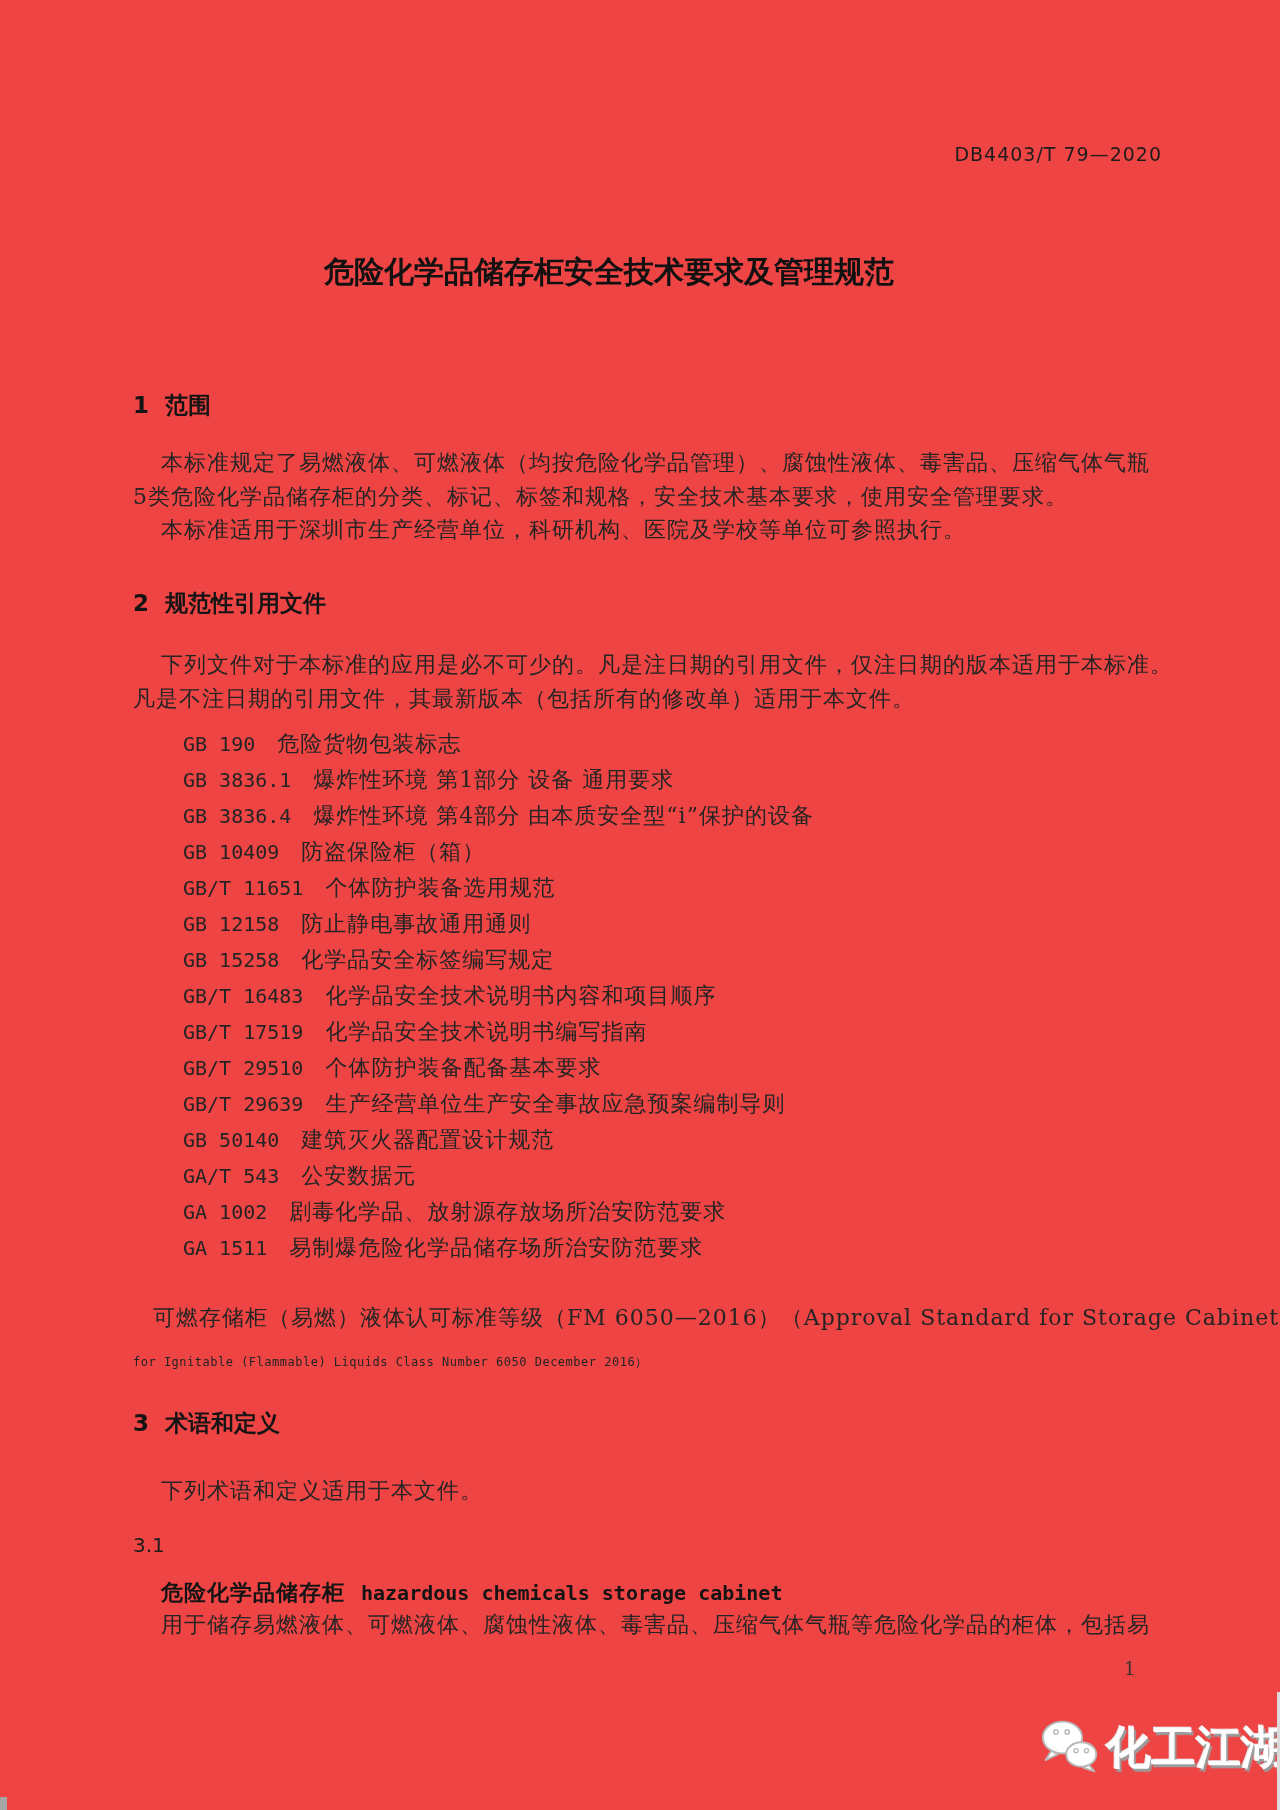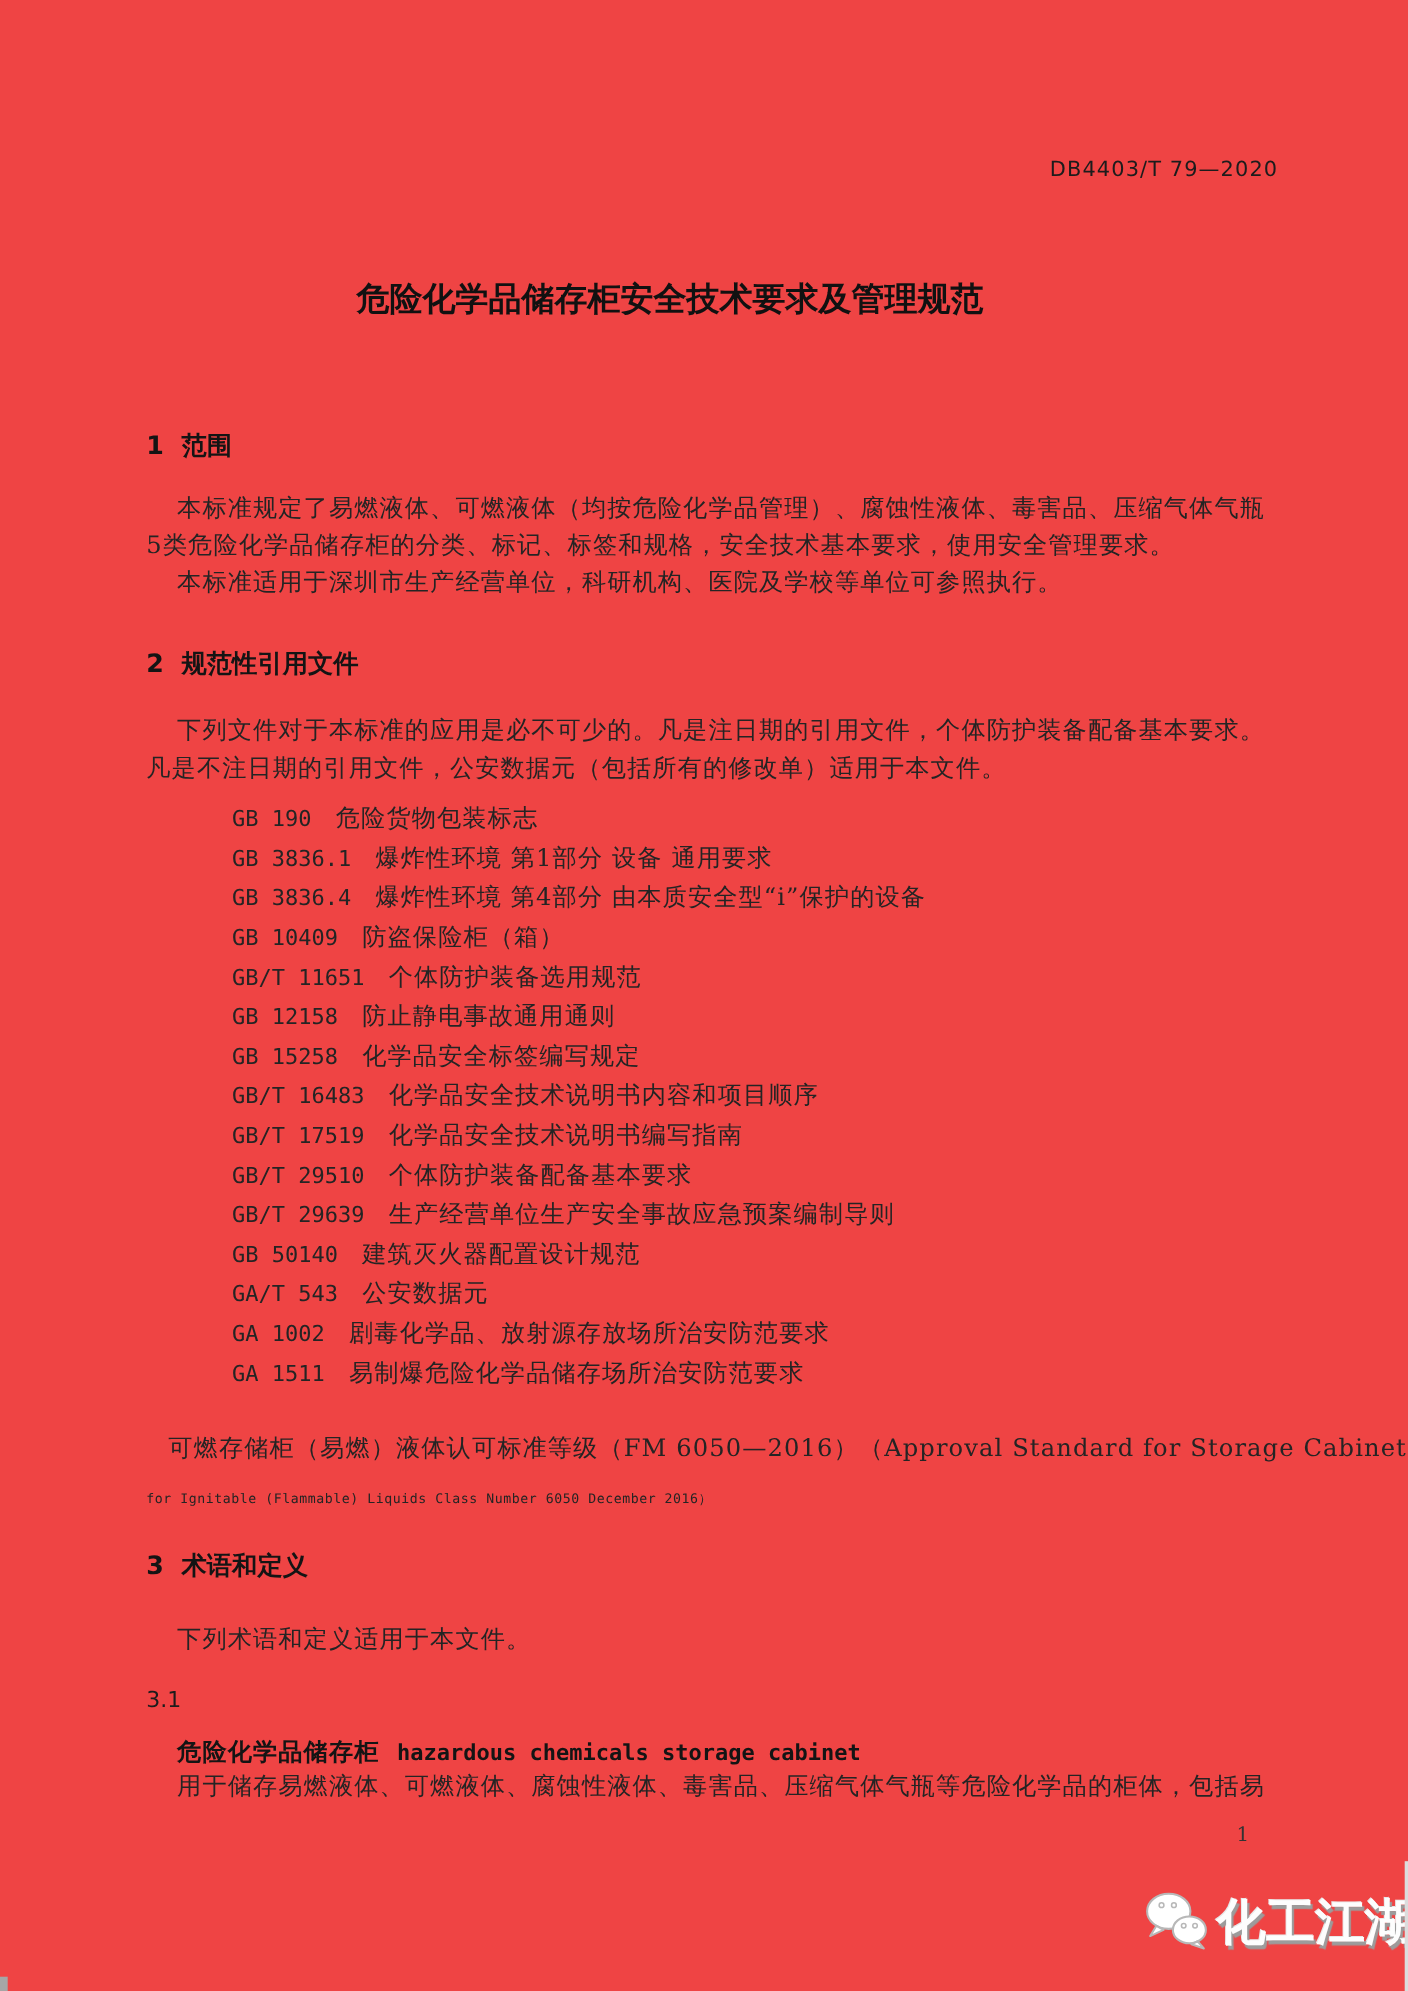--- a/index.html
+++ b/index.html
@@ -43,21 +43,21 @@
   }
   .indent { padding-left: 28px; }
   .fm-indent { padding-left: 20px; }
   .p1l1 { top: 448px; }
   .p1l2 { top: 482px; }
   .p2   { top: 515px; }
   .p3l1 { top: 650px; }
   .p3l2 { top: 684px; }
   .fm1  { top: 1303px; }
   .fm2  { top: 1347px; font-family: "DejaVu Sans Mono", monospace; font-size: 12px; letter-spacing: 0.5px; }
-  .refs { top: 726px; left: 183px; margin-left: 28px; }
+  .refs { top: 726px; left: 183px; }
   .ref-line {
     height: 36px; line-height: 36px;
     font-size: 22px; letter-spacing: 1px; color: #242424; white-space: nowrap;
   }
   .ref-code {
     font-family: "DejaVu Sans Mono", monospace;
     font-size: 20px; letter-spacing: 0; margin-right: 22px;
   }
   .p4 { top: 1476px; }
   .clause-num {
@@ -111,22 +111,22 @@
   </div>
 
   <div class="abs bodyline indent p1l1">本标准规定了易燃液体、可燃液体（均按危险化学品管理）、腐蚀性液体、毒害品、压缩气体气瓶</div>
   <div class="abs bodyline p1l2">5类危险化学品储存柜的分类、标记、标签和规格，安全技术基本要求，使用安全管理要求。</div>
   <div class="abs bodyline indent p2">本标准适用于深圳市生产经营单位，科研机构、医院及学校等单位可参照执行。</div>
 
   <div class="abs sec-heading h2">
     <span class="sec-num">2</span><span>规范性引用文件</span>
   </div>
 
-  <div class="abs bodyline indent p3l1">下列文件对于本标准的应用是必不可少的。凡是注日期的引用文件，个体防护装备配备基本要求。</div>
-  <div class="abs bodyline p3l2">凡是不注日期的引用文件，公安数据元（包括所有的修改单）适用于本文件。</div>
+  <div class="abs bodyline indent p3l1">下列文件对于本标准的应用是必不可少的。凡是注日期的引用文件，仅注日期的版本适用于本标准。</div>
+  <div class="abs bodyline p3l2">凡是不注日期的引用文件，其最新版本（包括所有的修改单）适用于本文件。</div>
 
   <div class="abs refs">
     <div class="ref-line"><span class="ref-code">GB 190</span><span>危险货物包装标志</span></div>
     <div class="ref-line"><span class="ref-code">GB 3836.1</span><span>爆炸性环境 第1部分 设备 通用要求</span></div>
     <div class="ref-line"><span class="ref-code">GB 3836.4</span><span>爆炸性环境 第4部分 由本质安全型“i”保护的设备</span></div>
     <div class="ref-line"><span class="ref-code">GB 10409</span><span>防盗保险柜（箱）</span></div>
     <div class="ref-line"><span class="ref-code">GB/T 11651</span><span>个体防护装备选用规范</span></div>
     <div class="ref-line"><span class="ref-code">GB 12158</span><span>防止静电事故通用通则</span></div>
     <div class="ref-line"><span class="ref-code">GB 15258</span><span>化学品安全标签编写规定</span></div>
     <div class="ref-line"><span class="ref-code">GB/T 16483</span><span>化学品安全技术说明书内容和项目顺序</span></div>

